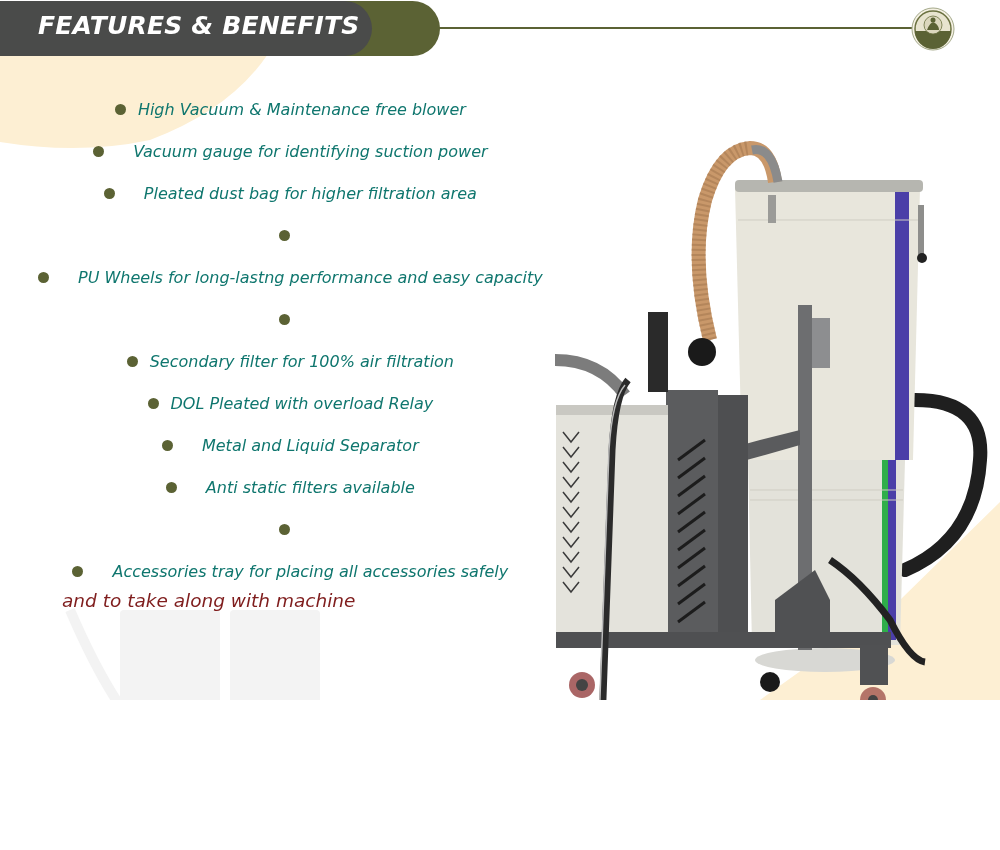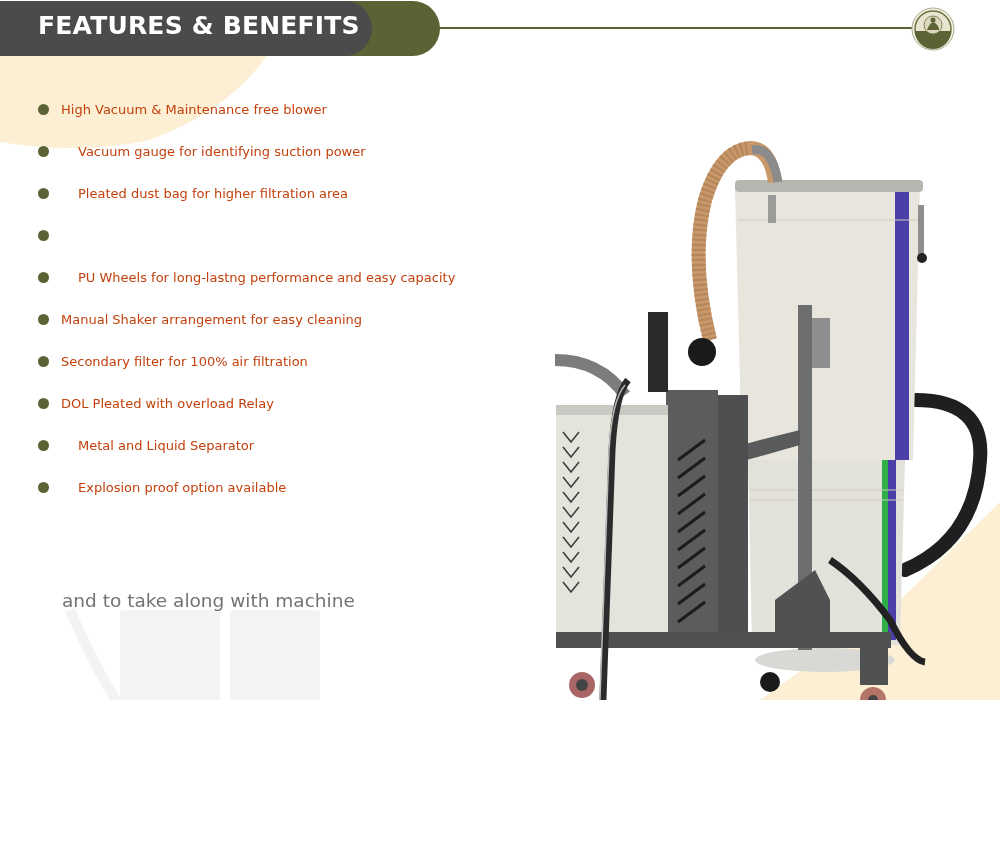--- a/index.html
+++ b/index.html
@@ -1,38 +1,38 @@
 <!DOCTYPE html>
 <html><head>
   <meta charset="utf-8">
   <style>
     * { margin: 0; padding: 0; box-sizing: border-box; }
     html, body { width: 1000px; height: 850px; overflow: hidden; background: #ffffff; }
     body { position: relative; font-family: "DejaVu Sans", "Liberation Sans", sans-serif; }
 
-    .slide { position: absolute; left: 0; top: 0; width: 1000px; height: 700px; background: #fff; overflow: hidden; }
+    .slide { position: absolute; left: 0; top: 0; width: 1000px; height: 700px; background: #fff; overflow: hidden; font-style: italic; }
 
     
     .cream-top { position: absolute; left: 0; top: 40px; width: 330px; height: 110px; }
     .cream-bottom { position: absolute; left: 0; top: 0; width: 1000px; height: 850px; pointer-events: none; }
 
     
     .header-olive { position: absolute; left: 300px; top: 1px; width: 140px; height: 55px; background: #5b6234; border-radius: 0 28px 28px 0; }
     .header-dark { position: absolute; left: 0; top: 1px; width: 372px; height: 55px; background: #4a4b4a; border-radius: 0 28px 28px 0; }
     .header-title { position: absolute; left: 38px; top: 10px; font-family: "DejaVu Sans", sans-serif; font-weight: bold; font-size: 25px; color: #ffffff; letter-spacing: 0.2px; white-space: nowrap; }
     .header-line { position: absolute; left: 438px; top: 27px; width: 478px; height: 2px; background: #5b6234; }
     .logo { position: absolute; left: 911px; top: 6px; width: 44px; height: 46px; }
 
     
     .features { position: absolute; left: 38px; top: 88px; list-style: none; }
-    .feature { position: relative; height: 42px; display: flex; align-items: center; font-size: 13px; color: #c2410c; white-space: nowrap; }
+    .feature { position: relative; height: 42px; display: flex; align-items: center; font-size: 16px; color: #0f766e; white-space: nowrap; justify-content: center; }
     .bullet { width: 11px; height: 11px; border-radius: 50%; background: #5b6234; display: inline-block; margin-right: 12px; flex: none; }
     .feature .text { display: inline-block; }
     .feature.indent .text { margin-left: 17px; }
-    .continuation { position: absolute; left: 62px; top: 590px; font-size: 18.5px; color: #737373; white-space: nowrap; }
+    .continuation { position: absolute; left: 62px; top: 590px; font-size: 18.5px; color: #7f1d1d; white-space: nowrap; }
 
     
     .ghost { position: absolute; left: 60px; top: 600px; width: 340px; height: 240px; opacity: 1; }
 
     
     .machine { position: absolute; left: 480px; top: 130px; width: 520px; height: 700px; }
   </style>
 </head>
 <body>
 
@@ -89,37 +89,43 @@
       </li>
     <li class="feature indent">
         <span class="bullet"></span>
       </li>
     <li class="feature indent">
         <span class="bullet"></span>
         <span class="text">PU Wheels for long-lastng performance and easy capacity</span>
       </li>
     <li class="feature">
         <span class="bullet"></span>
-        <span class="text">Manual Shaker arrangement for easy cleaning</span>
       </li>
     <li class="feature">
         <span class="bullet"></span>
         <span class="text">Secondary filter for 100% air filtration</span>
       </li>
     <li class="feature">
         <span class="bullet"></span>
         <span class="text">DOL Pleated with overload Relay</span>
       </li>
     <li class="feature indent">
         <span class="bullet"></span>
         <span class="text">Metal and Liquid Separator</span>
       </li>
     <li class="feature indent">
         <span class="bullet"></span>
-        <span class="text">Explosion proof option available</span>
+        <span class="text">Anti static filters available</span>
+      </li>
+    <li class="feature indent">
+        <span class="bullet"></span>
+      </li>
+    <li class="feature indent">
+        <span class="bullet"></span>
+        <span class="text">Accessories tray for placing all accessories safely</span>
       </li>
   </ul>
   <div class="continuation">and to take along with machine</div>
 
   <svg class="machine" viewBox="480 130 520 700">
 
     <path d="M915 400 Q985 400 980 460 Q975 540 905 570" stroke="#1f1f1f" stroke-width="14" fill="none" stroke-linecap="round"></path>
 
     <path d="M735 188 L920 188 L913 460 L742 460 Z" fill="#e8e6dc"></path>
     <rect x="735" y="180" width="188" height="12" rx="4" fill="#b6b6b0"></rect>

